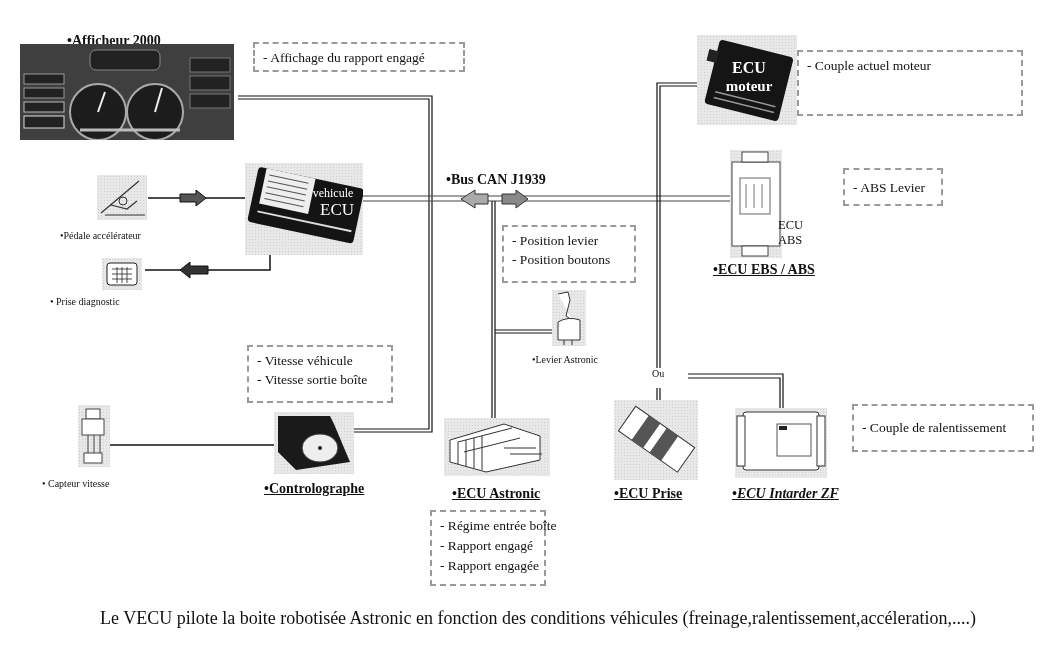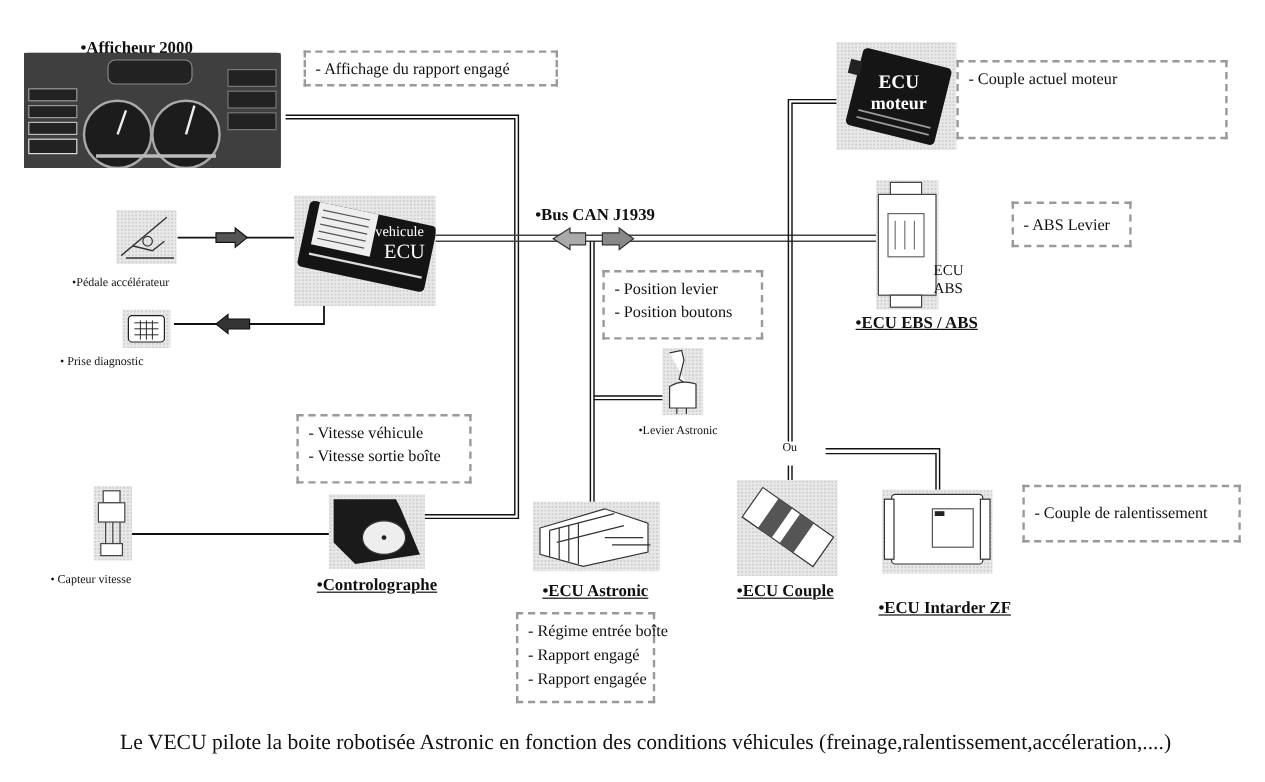--- a/index.html
+++ b/index.html
@@ -201,29 +201,29 @@
 
 <div class="abs dither" style="left:614px; top:400px; width:84px; height:80px;">
   <svg width="84" height="80">
     <g transform="rotate(35 42 40)">
       <rect x="6" y="24" width="72" height="30" fill="#fff" stroke="#333"></rect>
       <rect x="22" y="24" width="14" height="30" fill="#555"></rect>
       <rect x="44" y="24" width="14" height="30" fill="#555"></rect>
     </g>
   </svg>
 </div>
-<div class="abs title" style="left:614px; top:486px;">•ECU Couple</div>
+<div class="abs title" style="left:614px; top:486px;">•ECU Prise</div>
 
 <div class="abs dither" style="left:735px; top:408px; width:92px; height:70px;">
   <svg width="92" height="70">
     <rect x="8" y="4" width="76" height="58" rx="3" fill="#fff" stroke="#333"></rect>
     <rect x="2" y="8" width="8" height="50" fill="#fff" stroke="#333"></rect>
     <rect x="82" y="8" width="8" height="50" fill="#fff" stroke="#333"></rect>
     <rect x="42" y="16" width="34" height="32" fill="#fff" stroke="#555"></rect>
     <rect x="44" y="18" width="8" height="4" fill="#222"></rect>
   </svg>
 </div>
-<div class="abs title" style="left:732px; top:500px;">•ECU Intarder ZF</div>
+<div class="abs title" style="left:732px; top:486px;font-style:italic;">•ECU Intarder ZF</div>
 <div class="note" style="left:852px; top:404px; width:182px; height:48px; padding-top:12px;">
   <div>- Couple de ralentissement</div>
 </div>
 
 <div class="abs caption" style="left:100px; top:608px;">Le VECU pilote la boite robotisée Astronic en fonction des conditions véhicules (freinage,ralentissement,accéleration,....)</div>
 
 </body></html>

